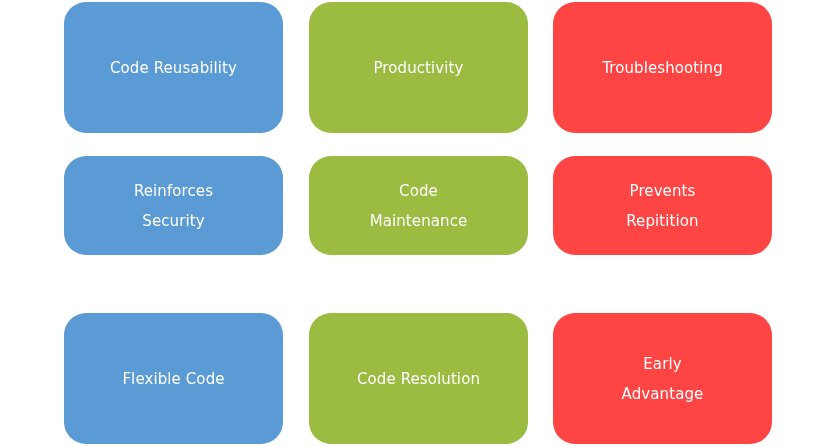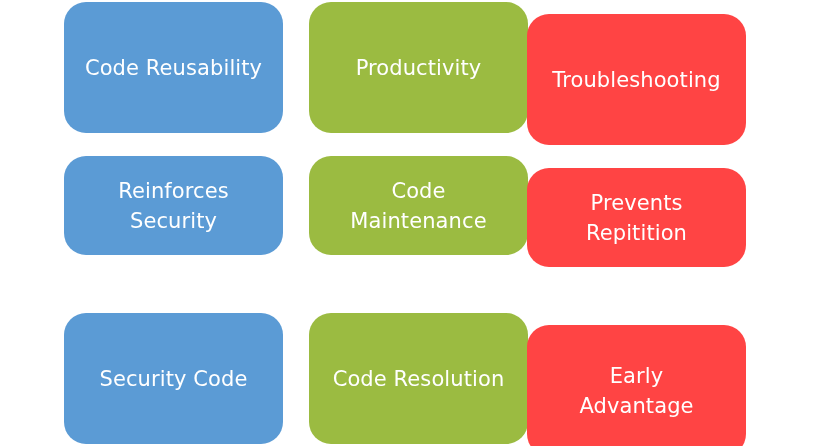--- a/index.html
+++ b/index.html
@@ -5,30 +5,30 @@
     html, body { margin: 0; padding: 0; background: #ffffff; }
     body { width: 837px; height: 446px; position: relative; overflow: hidden;
            font-family: "DejaVu Sans", "Liberation Sans", sans-serif; }
     .box {
       position: absolute;
       width: 219px;
       border-radius: 22px;
       display: flex; align-items: center; justify-content: center;
       text-align: center;
       color: #ffffff;
-      font-size: 21px;
+      font-size: 15px;
       line-height: 30px;
       letter-spacing: 0.1px;
       box-sizing: border-box;
       padding: 0 8px;
     }
     .label { white-space: pre-line; }
     .c0 { left: 64px; }
     .c1 { left: 309px; }
-    .c2 { left: 527px; margin-top: 12px; }
+    .c2 { left: 553px; }
     .r0 { top: 2px; height: 131px; }
     .r1 { top: 156px; height: 99px; }
     .r2 { top: 313px; height: 131px; }
     .blue { background: #5B9BD5; }
     .green { background: #9BBB41; }
     .red { background: #FF4444; }
   </style>
 </head>
 <body>
 
@@ -50,21 +50,21 @@
   <div class="box green c1 r1">
     <span class="label">Code
 Maintenance</span>
   </div>
   <div class="box red c2 r1">
     <span class="label">Prevents
 Repitition</span>
   </div>
 
   <div class="box blue c0 r2">
-    <span class="label">Security Code</span>
+    <span class="label">Flexible Code</span>
   </div>
   <div class="box green c1 r2">
     <span class="label">Code Resolution</span>
   </div>
   <div class="box red c2 r2">
     <span class="label">Early
 Advantage</span>
   </div>
 </div>
 

